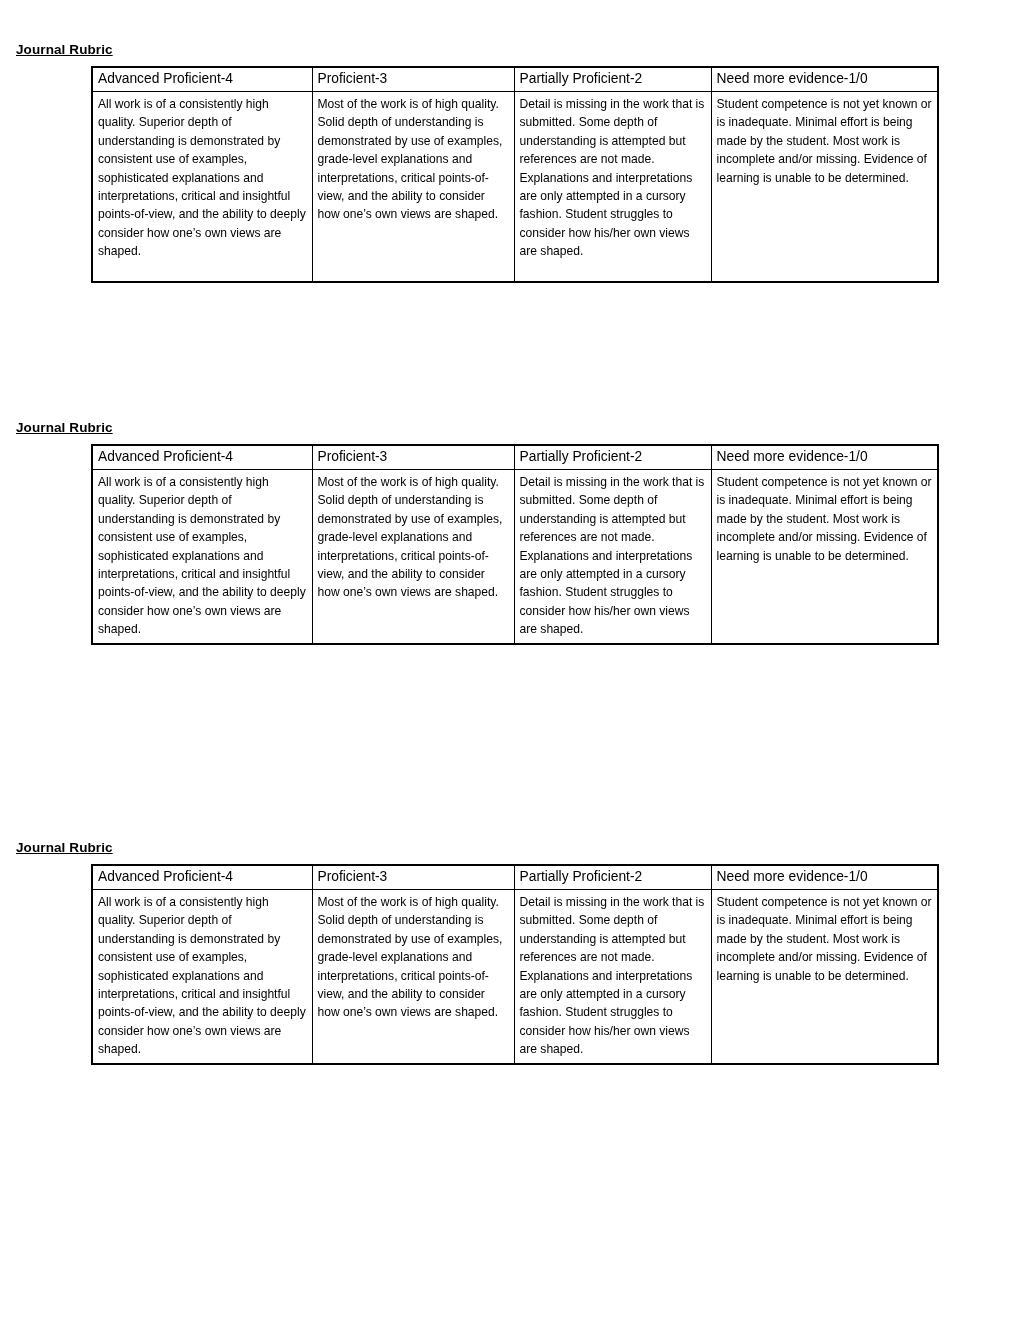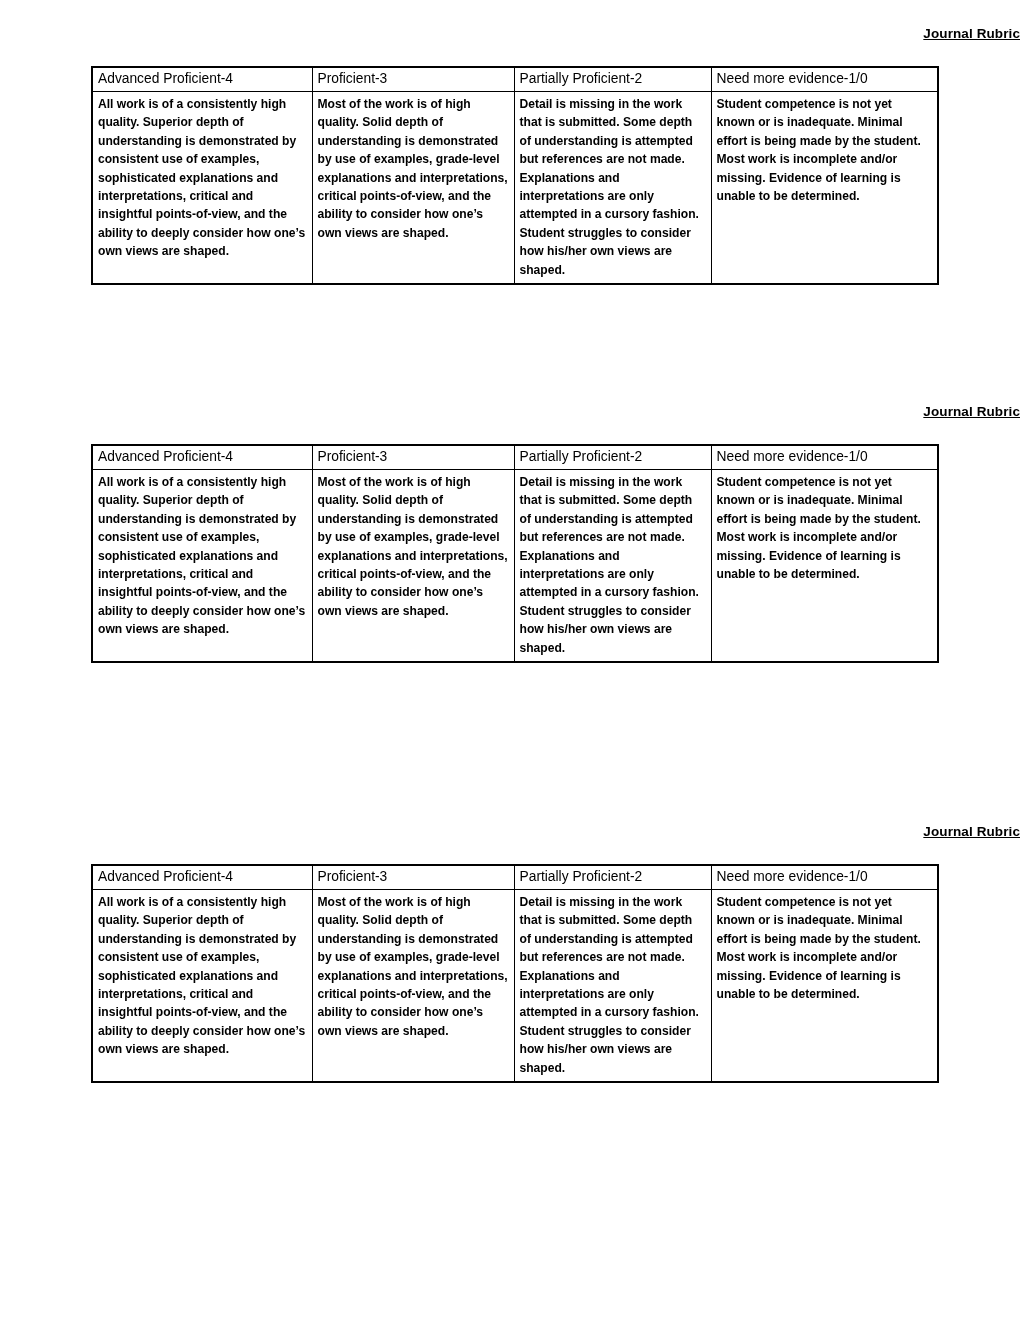--- a/index.html
+++ b/index.html
@@ -20,27 +20,27 @@
     top: 0; left: 0;
     width: 1020px;
     height: 1320px;
   }
   .rubric-section {
     position: absolute;
     left: 0;
     width: 1020px;
   }
   .section-title {
-    text-align: right;
+    text-align: left;
     font-size: 13.5px;
     font-weight: bold;
     text-decoration: underline;
     letter-spacing: 0.1px;
     line-height: 16px;
-    margin: 0;
+    margin: 16px;
     padding: 0;
   }
   .rubric-table {
     position: absolute;
     left: 91px;
     width: 846px;
     border-collapse: collapse;
     table-layout: fixed;
     border: 2px solid #000000;
   }
@@ -67,21 +67,20 @@
     border-bottom: 1px solid #000000;
   }
   .rubric-table tbody td {
     font-size: 12.1px;
     line-height: 18.4px;
     padding: 3px 5px 4px 5px;
   }
   .cell-text {
     display: block;
     white-space: pre-line;
-    font-weight: bold;
   }
 
   
   #section-1 { top: 26px; }
   #section-1 .rubric-table { top: 40px; }
   #section-2 { top: 404px; }
   #section-2 .rubric-table { top: 40px; }
   #section-3 { top: 824px; }
   #section-3 .rubric-table { top: 40px; }
 

